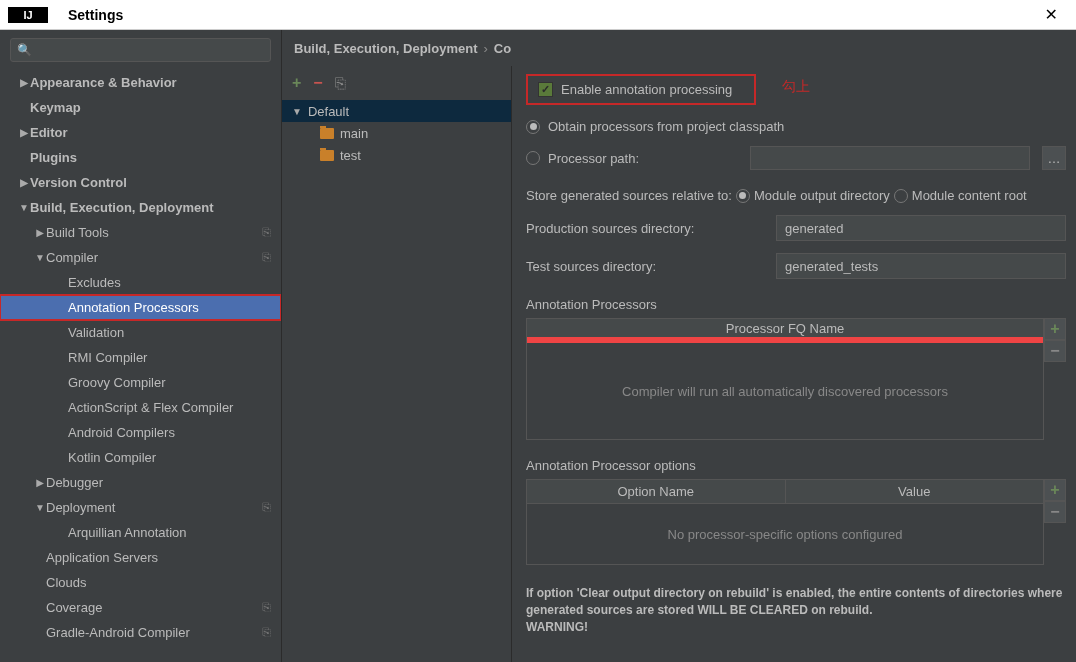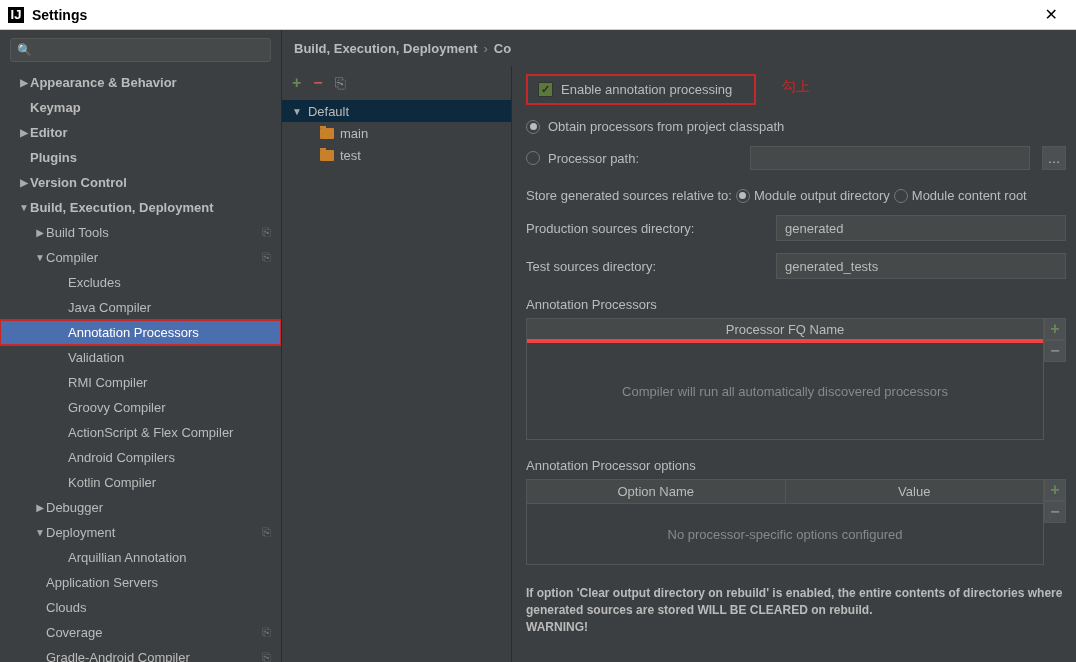--- a/index.html
+++ b/index.html
@@ -1,18 +1,18 @@
 <!DOCTYPE html>
 <html><head>
 <meta charset="utf-8">
 <style>
 * { margin:0; padding:0; box-sizing:border-box; font-family:"Segoe UI",Arial,sans-serif; }
 body { background:#3c3f41; color:#bbb; font-size:13px; overflow:hidden; width:1076px; height:662px; }
 .titlebar { height:30px; background:#fff; color:#000; display:flex; align-items:center; padding:0 8px; border-bottom:1px solid #ccc; }
-.titlebar .app-icon { width:16px; height:16px; background:#000; margin-right:8px; display:flex; align-items:center; justify-content:center; color:#fff; font-size:13px; font-weight:bold; }
+.titlebar .app-icon { width:40px; height:16px; background:#000; margin-right:20px; display:flex; align-items:center; justify-content:center; color:#fff; font-size:11px; font-weight:bold; }
 .titlebar .title-text { flex:1; font-size:14px;font-weight:bold; }
 .titlebar .close-btn { font-size:16px; padding:0 10px; cursor:pointer; }
 .content { display:flex; height:632px; }
 
 .sidebar { width:282px; background:#3c3f41; display:flex; flex-direction:column; border-right:1px solid #2b2b2b; }
 .search-box { margin:8px 10px; height:24px; background:#45494a; border:1px solid #555; border-radius:3px; display:flex; align-items:center; padding:0 6px; }
 .search-box .magnify { color:#888; font-size:12px; margin-right:4px; }
 .search-box input { flex:1; background:transparent; border:none; outline:none; color:#bbb; font-size:12px; }
 .tree { flex:1; overflow-y:auto; position:relative; }
 .tree::-webkit-scrollbar { width:10px; }
@@ -61,21 +61,21 @@
 .radio-row .field { margin-left:auto; width:280px; height:24px; background:#45494a; border:1px solid #555; }
 .radio-row .dots { width:24px; height:24px; background:#4c5052; border:1px solid #555; display:flex; align-items:center; justify-content:center; margin-left:4px; color:#bbb; cursor:pointer; }
 .radio-row.wide { justify-content:flex-start; }
 
 .form-row { display:flex; align-items:center; margin-bottom:12px; }
 .form-row .lbl { color:#bbb; width:250px; }
 .form-row .field { flex:1; height:26px; background:#45494a; border:1px solid #555; color:#bbb; padding:0 8px; display:flex; align-items:center; }
 
 .section-title { color:#bbb; margin:18px 0 6px; }
 .tbl { background:#3c3f41; border:1px solid #555; }
-.tbl-head { background:#45494a; height:24px; display:flex; align-items:center; justify-content:center; border-bottom:4px solid #ef4444; color:#bbb; }
+.tbl-head { background:#45494a; height:24px; display:flex; align-items:center; justify-content:center; border-bottom:6px solid #ef4444; color:#bbb; }
 .tbl-head2 { background:#45494a; height:24px; display:flex; border-bottom:1px solid #555; }
 .tbl-head2 > div { flex:1; text-align:center; color:#bbb; line-height:24px; border-right:1px solid #555; }
 .tbl-head2 > div:last-child { border-right:none; }
 .tbl-body { height:96px; display:flex; align-items:center; justify-content:center; color:#888; }
 .tbl-wrap { display:flex; }
 .tbl-wrap .tbl { flex:1; }
 .sidebtns { width:22px; display:flex; flex-direction:column; }
 .sidebtns .sb { height:22px; background:#4c5052; border:1px solid #555; display:flex; align-items:center; justify-content:center; color:#888; cursor:pointer; font-size:16px; font-weight:bold; }
 .sidebtns .sb.green { color:#6a8759; }
 
@@ -139,24 +139,20 @@
         </div>
         <div class="tree-item ind1">
           <span class="arrow">▼</span>
           <span>Compiler</span>
           <span class="copy-icon">⎘</span>
         </div>
         <div class="tree-item ind2">
           <span class="arrow"></span>
           <span>Excludes</span>
         </div>
-        <div class="tree-item ind2">
-          <span class="arrow"></span>
-          <span>Java Compiler</span>
-        </div>
         <div class="tree-item ind2 selected hl">
           <span class="arrow"></span>
           <span>Annotation Processors</span>
         </div>
         <div class="tree-item ind2">
           <span class="arrow"></span>
           <span>Validation</span>
         </div>
         <div class="tree-item ind2">
           <span class="arrow"></span>

